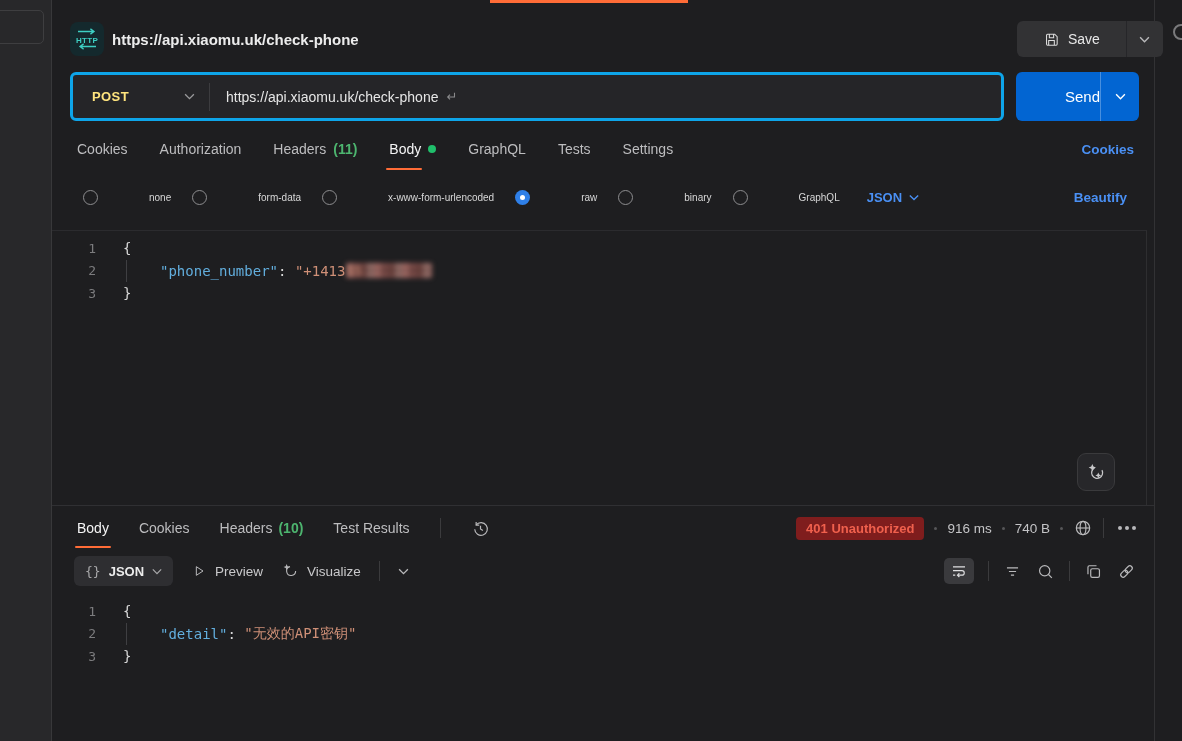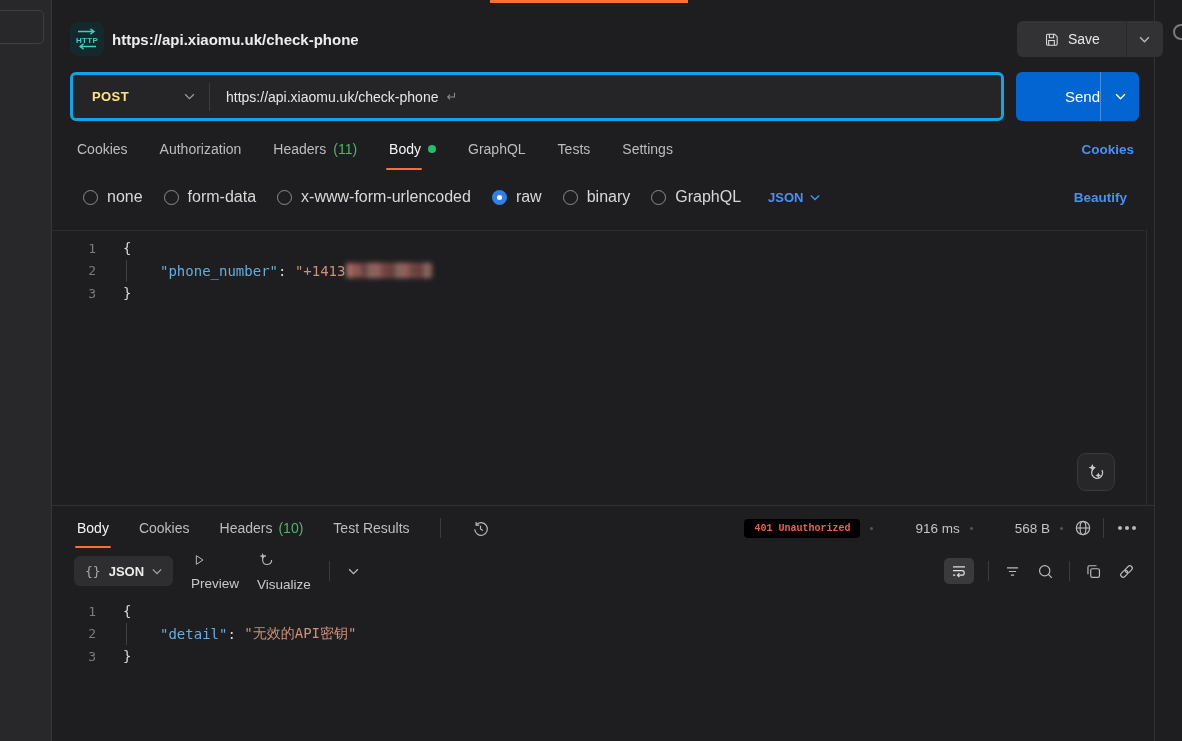--- a/index.html
+++ b/index.html
@@ -42,34 +42,34 @@
   .send-main { flex:1; text-align:right; font-size:15px; font-weight:400; }
   .send-split { width:1px; height:100%; background:rgba(255,255,255,.28); }
   .send-caret { width:38px; display:flex; align-items:center; justify-content:center; height:100%; }
 
   
   .tabs-row { left:52px; top:124px; width:1102px; height:50px; display:flex; align-items:center;
     padding-left:25px; gap:32px; }
   .tab { position:relative; font-size:14px; color:#bdbdbf; height:100%; display:flex; align-items:center; gap:7px; cursor:pointer; }
   .tab.active { color:#f5f5f5; }
   .tab-underline { position:absolute; left:-3px; right:14px; bottom:4px; height:2px; background:#ff6c37; border-radius:1px; }
-  .count-green { color:#4db56f; }
+  .count-green { color:#4db56f;font-weight:bold; }
   .green-dot { width:8px; height:8px; border-radius:50%; background:#20bf6b; }
   .cookies-link { position:absolute; right:20px; top:0; height:100%; display:flex; align-items:center;
     color:#4a90f4; font-size:13.5px; font-weight:600; cursor:pointer; }
 
   
   .options-row { left:52px; top:174px; width:1102px; height:46px; display:flex; align-items:center;
     padding-left:31px; gap:21px; }
   .radio-opt { display:flex; align-items:center; gap:9px; cursor:pointer; }
   .radio { width:15px; height:15px; border-radius:50%; border:1.5px solid #8d8d8f; display:flex;
     align-items:center; justify-content:center; }
   .radio.selected { border:none; background:#2f80e8; }
   .radio-inner { width:5px; height:5px; border-radius:50%; background:#fff; }
-  .opt-label { font-size:16px; color:#d8d8d8; }
+  .opt-label { font-size:10px; color:#d8d8d8;margin-left:42px; }
   .json-select { display:flex; align-items:center; gap:7px; margin-left:6px; cursor:pointer; }
   .json-label { color:#4a90f4; font-size:13px; font-weight:700; }
   .beautify-link { position:absolute; right:27px; color:#4a90f4; font-size:13.5px; font-weight:600; cursor:pointer; }
 
   
   .request-editor { left:52px; top:230px; width:1095px; height:275px; border-top:1px solid #2b2b2e;
     border-right:1px solid #2e2e30; padding-top:6px; }
   .code-line { display:flex; align-items:center; height:22.5px;
     font-family:"DejaVu Sans Mono", monospace; font-size:14px; }
   .ln { width:44px; text-align:right; color:#7c7c7e; font-size:13px; }
@@ -88,33 +88,33 @@
 
   
   .response-section { left:52px; top:505px; width:1102px; height:236px; border-top:1px solid #303033; }
   .resp-tabs-row { position:relative; height:44px; display:flex; align-items:center; padding-left:25px; gap:30px; }
   .rtab { position:relative; height:100%; display:flex; align-items:center; font-size:14px; color:#bdbdbf; cursor:pointer; gap:6px; }
   .rtab.active { color:#f5f5f5; }
   .rtab .tab-underline { left:-2px; right:-2px; bottom:2px; }
   .vdiv { width:1px; height:20px; background:#3b3b3d; }
   .history-btn { display:flex; align-items:center; cursor:pointer; }
   .resp-meta { position:absolute; right:14px; top:0; height:44px; display:flex; align-items:center; gap:10px; }
-  .status-badge { background:#000000; color:#f0604d; font-size:10px; font-weight:600;
-    padding:4px 10px; border-radius:4px;font-family:Liberation Mono, monospace; }
+  .status-badge { background:#7f1d1d; color:#f0604d; font-size:13px; font-weight:600;
+    padding:4px 10px; border-radius:4px; }
   .sep-dot { width:3px; height:3px; border-radius:50%; background:#565658; }
-  .meta-text { color:#c4c4c6; font-size:13.5px;margin-left:32px; }
+  .meta-text { color:#c4c4c6; font-size:13.5px; }
   .more-btn { display:flex; gap:3px; align-items:center; cursor:pointer; padding:4px; }
   .more-btn i { width:4px; height:4px; border-radius:50%; background:#b8b8ba; }
 
   .resp-toolbar { position:relative; height:42px; display:flex; align-items:center; padding-left:22px; gap:18px; }
   .json-btn { background:#2e2e31; border-radius:6px; height:30px; padding:0 11px; display:flex;
     align-items:center; gap:8px; cursor:pointer; }
   .braces { color:#a8a8aa; font-size:13px; font-family:"DejaVu Sans Mono", monospace; }
   .json-btn-label { color:#ececec; font-size:13px; font-weight:600; }
-  .tool-item { display:flex; align-items:flex-start; gap:8px; cursor:pointer; color:#c9c9cb; font-size:13.5px;flex-direction:column; }
+  .tool-item { display:flex; align-items:center; gap:8px; cursor:pointer; color:#c9c9cb; font-size:13.5px; }
   .resp-tools-right { position:absolute; right:18px; top:0; height:42px; display:flex; align-items:center; gap:14px; }
   .wrap-btn { width:30px; height:26px; background:#3a3a3d; border-radius:5px; display:flex;
     align-items:center; justify-content:center; cursor:pointer; }
   .tool-icon { cursor:pointer; display:flex; }
 
   .response-editor { padding-top:8px; }
 </style>
 </head>
 <body>
 
@@ -283,21 +283,21 @@
         <path d="M6.5 7.5 a8 8 0 1 1 -1.8 5.5" stroke="currentColor" stroke-width="1.5" fill="none"></path>
         <path d="M6.5 3.8 v3.9 h3.9" stroke="currentColor" stroke-width="1.5" fill="none"></path>
         <path d="M12 8.5 v4 l3 2" stroke="currentColor" stroke-width="1.5" fill="none"></path>
       </svg>
     </div>
     <div class="resp-meta">
       <span class="status-badge">401 Unauthorized</span>
       <span class="sep-dot"></span>
       <span class="meta-text">916 ms</span>
       <span class="sep-dot"></span>
-      <span class="meta-text">568 B</span>
+      <span class="meta-text">740 B</span>
       <span class="sep-dot"></span>
       <svg class="icon" width="20" height="20" viewBox="0 0 24 24">
         <circle cx="12" cy="12" r="8" stroke="currentColor" stroke-width="1.4" fill="none"></circle>
         <ellipse cx="12" cy="12" rx="3.5" ry="8" stroke="currentColor" stroke-width="1.4" fill="none"></ellipse>
         <path d="M4 12 h16" stroke="currentColor" stroke-width="1.4"></path>
       </svg>
       <span class="vdiv"></span>
       <span class="more-btn">
           <i></i>
           <i></i>

